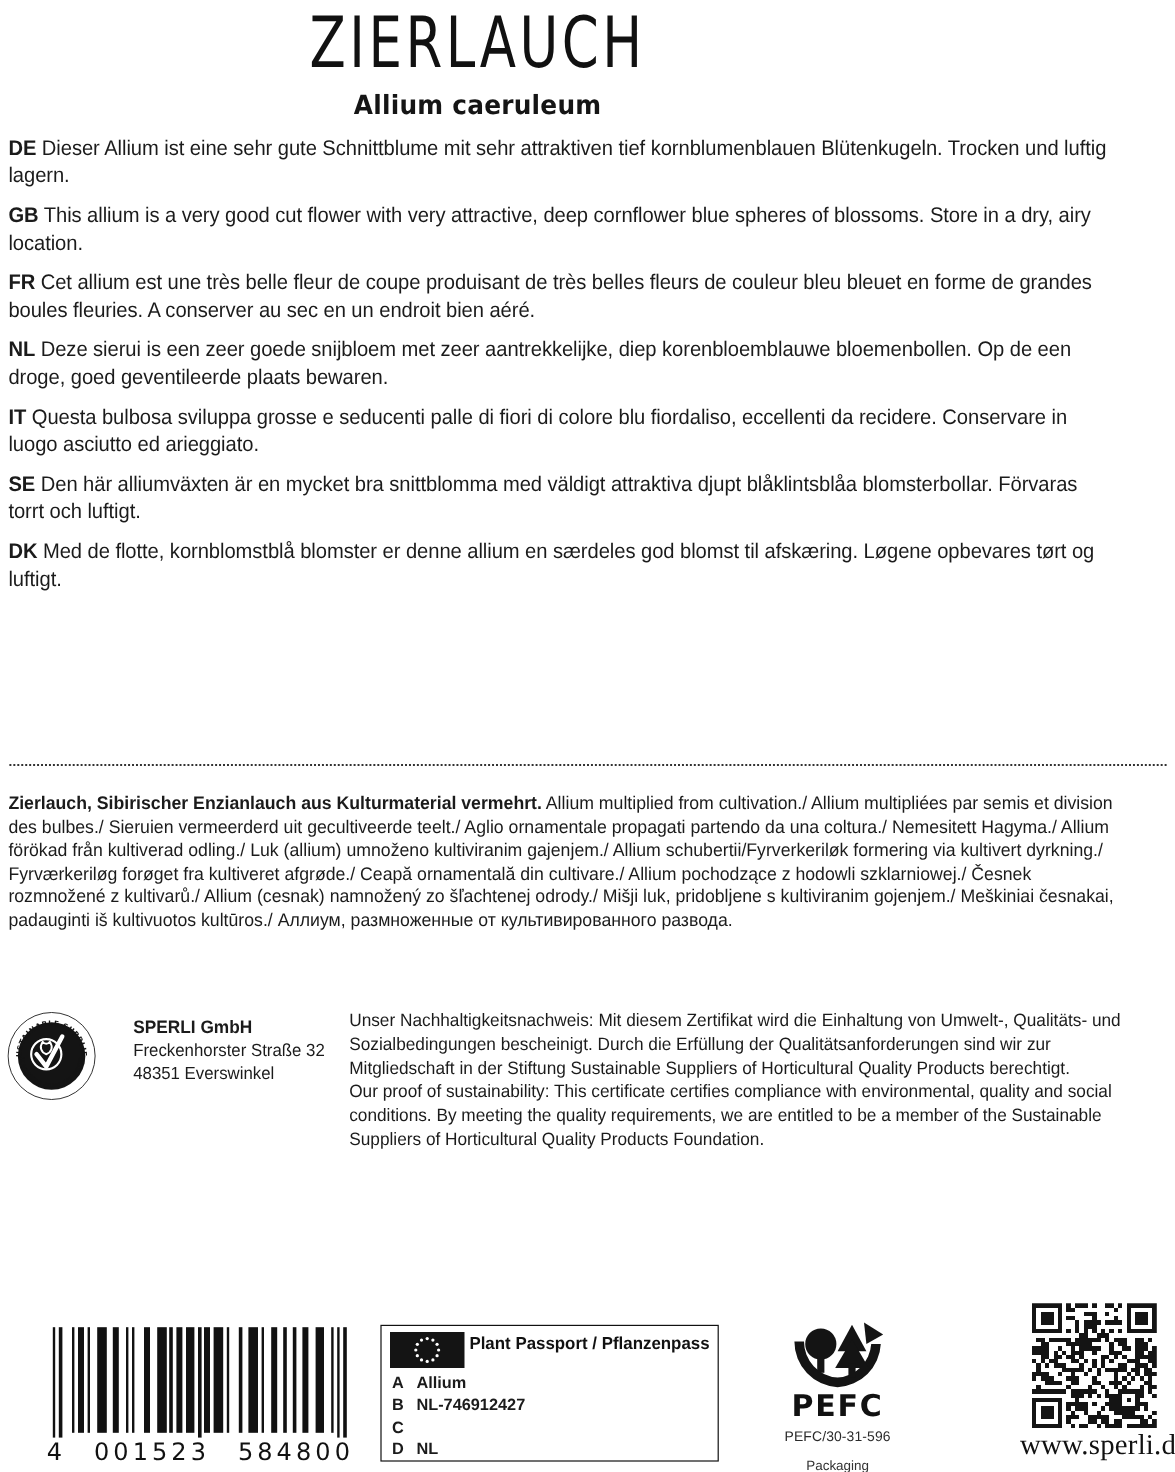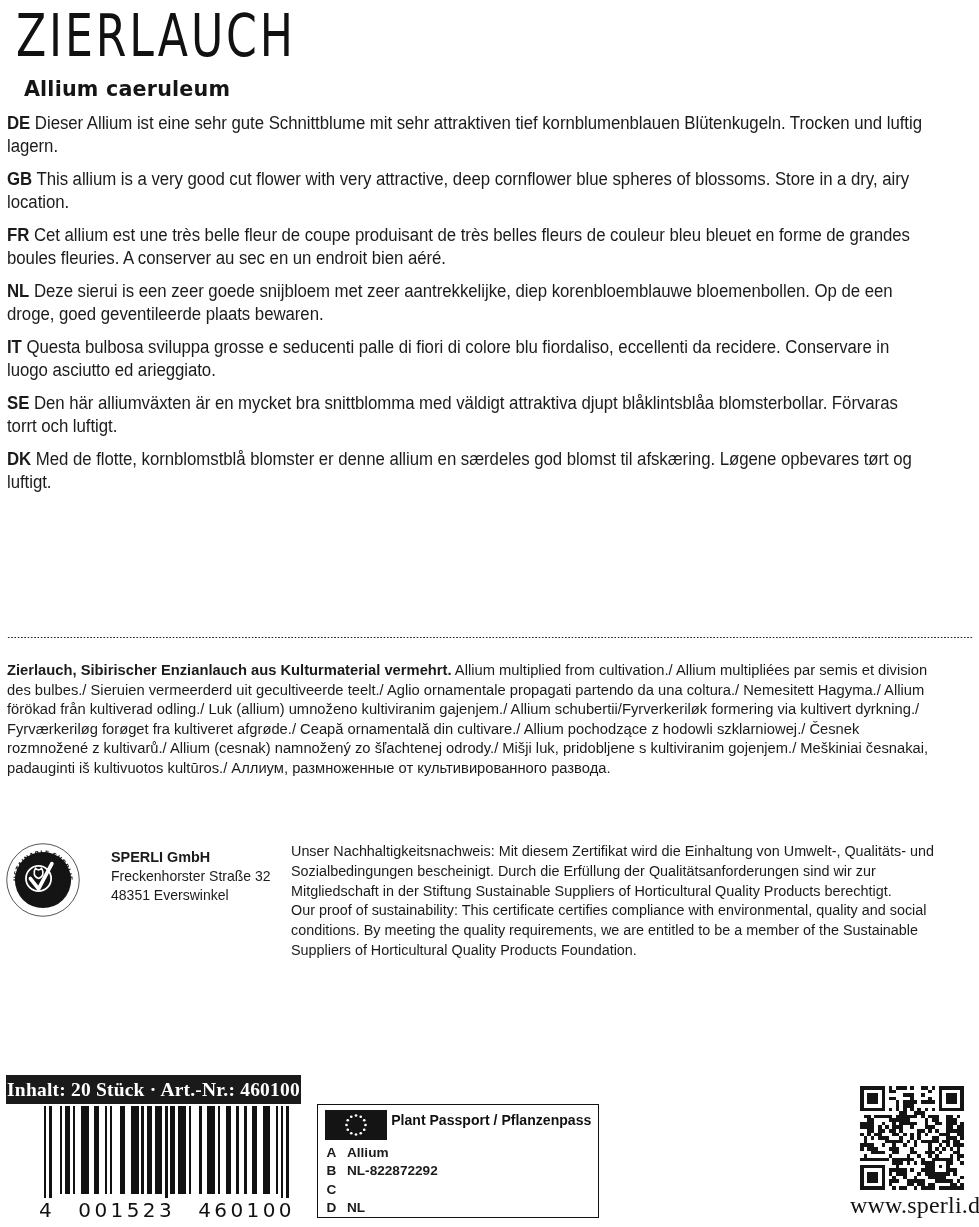--- a/index.html
+++ b/index.html
@@ -15,21 +15,21 @@
     color: #1a1a1a;
     overflow: hidden;
   }
 
   
   .title-wrap {
     position: absolute;
     top: 0;
     left: 0;
     width: 796px;
-    text-align: left;
+    text-align: center;
   }
   .main-title {
     font-family: "DejaVu Sans", sans-serif;
     font-size: 46px;
     font-weight: 400;
     letter-spacing: 3px;
     color: #111;
     margin: 6px 0 0 0;
     line-height: 1.0;
     transform: scaleY(1.28) scaleX(0.96);
@@ -355,21 +355,20 @@
   </div>
 
   <div class="sustain-text">
     <p>Unser Nachhaltigkeitsnachweis: Mit diesem Zertifikat wird die Einhaltung von Umwelt-, Qualitäts- und Sozialbedingungen bescheinigt. Durch die Erfüllung der Qualitätsanforderungen sind wir zur Mitgliedschaft in der Stiftung Sustainable Suppliers of Horticultural Quality Products berechtigt.</p>
     <p>Our proof of sustainability: This certificate certifies compliance with environmental, quality and social conditions. By meeting the quality requirements, we are entitled to be a member of the Sustainable Suppliers of Horticultural Quality Products Foundation.</p>
   </div>
 </div>
 
 <div class="bottom">
 
-  <div class="content-bar">Inhalt: 20 Stück · Art.-Nr.: 460100</div>
 
   <div class="barcode-area">
     <div class="bars" id="bars">
         <i style="left: 0px; width: 2.38px;"></i>
         <i style="left: 5.27px; width: 2.38px;"></i>
         <i class="short" style="left: 15.81px; width: 2.38px;"></i>
         <i class="short" style="left: 21.08px; width: 5.02px;"></i>
         <i class="short" style="left: 28.98px; width: 2.38px;"></i>
         <i class="short" style="left: 36.88px; width: 7.65px;"></i>
         <i class="short" style="left: 50.05px; width: 5.02px;"></i>
@@ -392,21 +391,21 @@
         <i class="short" style="left: 200.22px; width: 2.38px;"></i>
         <i class="short" style="left: 208.12px; width: 5.02px;"></i>
         <i class="short" style="left: 218.66px; width: 7.65px;"></i>
         <i class="short" style="left: 231.83px; width: 2.38px;"></i>
         <i style="left: 237.1px; width: 2.38px;"></i>
         <i style="left: 242.37px; width: 2.38px;"></i>
       </div>
     <div class="bc-digits">
       <span>4</span>
       <span>001523</span>
-      <span>460100</span>
+      <span>584800</span>
     </div>
   </div>
 
   <div class="passport">
     <div class="pp-head">
       <div class="eu-flag">
         <svg viewBox="0 0 62 30" width="62" height="30" aria-hidden="true">
           <rect x="0" y="0" width="62" height="30" fill="#141414"></rect>
           <g fill="#ffffff" id="euStars">
               <circle cx="31.00" cy="5.50" r="1.35"></circle>
@@ -426,33 +425,49 @@
       </div>
       <div class="pp-title">Plant Passport / Pflanzenpass</div>
     </div>
     <div class="pp-rows" id="ppRows">
         <div class="pp-row">
           <div class="pp-key">A</div>
           <div class="pp-val">Allium</div>
         </div>
         <div class="pp-row">
           <div class="pp-key">B</div>
-          <div class="pp-val">NL-822872292</div>
+          <div class="pp-val">NL-746912427</div>
         </div>
         <div class="pp-row">
           <div class="pp-key">C</div>
           <div class="pp-val"></div>
         </div>
         <div class="pp-row">
           <div class="pp-key">D</div>
           <div class="pp-val">NL</div>
         </div>
       </div>
   </div>
 
+  <div class="pefc">
+    <div class="pefc-mark">
+      <svg viewBox="0 0 100 58" width="100" height="58" aria-hidden="true">
+        <path d="M 14,18 A 38,38 0 0 0 50,56 A 38,38 0 0 0 86,20 L 78,20 A 30,30 0 0 1 50,48 A 30,30 0 0 1 22,18 Z" fill="#141414"></path>
+        <path d="M 72,2 L 88,12 L 74,20 Z" fill="#141414"></path>
+        <ellipse cx="36" cy="20" rx="13" ry="13" fill="#141414"></ellipse>
+        <rect x="33" y="28" width="6" height="16" fill="#141414"></rect>
+        <path d="M 62,4 L 74,26 L 50,26 Z" fill="#141414"></path>
+        <path d="M 62,16 L 76,40 L 48,40 Z" fill="#141414"></path>
+        <rect x="59" y="36" width="6" height="12" fill="#141414"></rect>
+      </svg>
+    </div>
+    <div class="pefc-word">PEFC</div>
+    <div class="pefc-code">PEFC/30-31-596</div>
+    <div class="pefc-sub">Packaging</div>
+  </div>
 
   <div class="qr-wrap">
     <svg class="qr" viewBox="0 0 29 29" shape-rendering="crispEdges">
       <rect width="29" height="29" fill="#ffffff"></rect>
       <g fill="#141414" id="qrCells">
           <rect x="0" y="0" width="1" height="1"></rect>
           <rect x="1" y="0" width="1" height="1"></rect>
           <rect x="2" y="0" width="1" height="1"></rect>
           <rect x="3" y="0" width="1" height="1"></rect>
           <rect x="4" y="0" width="1" height="1"></rect>

